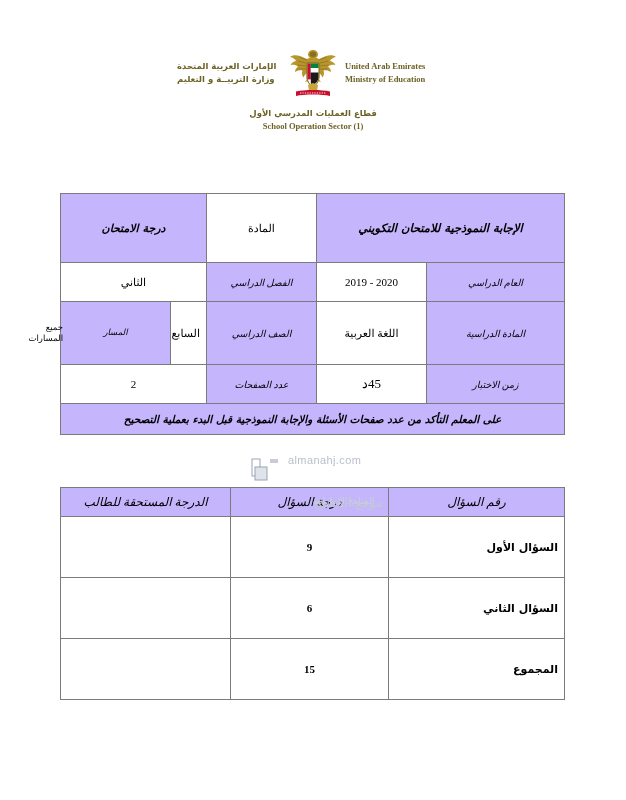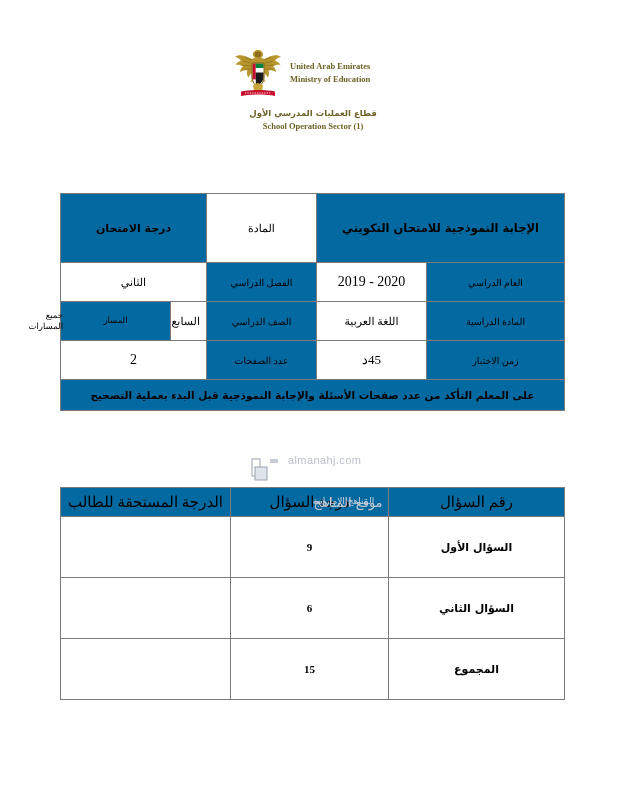--- a/index.html
+++ b/index.html
@@ -80,21 +80,21 @@
     border-collapse: collapse;
     table-layout: fixed;
   }
   td, th {
     border: 1px solid #7b7b7b;
     padding: 0 6px;
     vertical-align: middle;
     text-align: center;
     font-family: "DejaVu Sans", sans-serif;
   }
-  .shade { background: #0369a1; }
+  .shade { background: #c4b5fd; font-style: italic; }
 
   #info-table {
     position: absolute;
     top: 193px;
     right: 61px;
     width: 504px;
   }
   #info-table td { height: 38px; }
   #info-table .r1 { height: 68px; }
   #info-table .title {
@@ -113,53 +113,54 @@
   }
   #info-table .val {
     font-size: 11px;
     font-family: "Liberation Serif", "DejaVu Serif", serif;
   }
   #info-table .val-sm {
     font-size: 13px;
     font-family: "Liberation Serif", "DejaVu Serif", serif;
   }
   #info-table .num {
-    font-size: 14px;
+    font-size: 11px;
     font-family: "Liberation Serif", "DejaVu Serif", serif;
     direction: ltr;
   }
   #info-table .tiny {
     font-size: 8.5px;
     font-family: "Liberation Serif", "DejaVu Serif", serif;
     line-height: 1.35;
-    padding: 0 2px;
+    padding: 12px 2px;
   }
   #info-table .notice {
     font-size: 10.5px;
     font-weight: 700;
     height: 30px;
   }
 
   
   #marks-table {
     position: absolute;
     top: 487px;
     right: 61px;
     width: 504px;
   }
   #marks-table th {
     height: 28px;
-    font-size: 15px;
+    font-size: 12px;
     font-weight: 400;
     font-family: "Liberation Serif", "DejaVu Serif", serif;
   }
   #marks-table td { height: 60px; }
   #marks-table .q {
     font-size: 11px;
     font-weight: 700;
+    text-align: right;
   }
   #marks-table .mk {
     font-size: 11px;
     font-weight: 700;
     direction: ltr;
     font-family: "Liberation Serif", "DejaVu Serif", serif;
   }
 
   
   .watermark {
@@ -233,20 +234,24 @@
       <path d="M23.8 24 L31.6 24 L31.6 28.5 L23.8 28.5 Z" fill="#ffffff"></path>
       <path d="M23.8 28.5 L31.6 28.5 L31.6 33 C31.6 36.2 29.5 39.2 26 41.2 C24.8 40.5 23.8 39.5 23.8 39.5 Z" fill="#1a1a1a"></path>
       <path d="M20 19 L32 19 L32 33 C32 38 28.5 41.5 26 43 C23.5 41.5 20 38 20 33 Z" fill="none" stroke="#8c6f1e" stroke-width="0.9"></path>
 
       <path d="M21 41 L26 39 L31 41 L30 47 L26 49 L22 47 Z" fill="#c9a63a"></path>
 
       <path d="M9 47.5 C17 45.5 35 45.5 43 47.5 L43 52 C35 50 17 50 9 52 Z" fill="#c8102e"></path>
       <path d="M13 49 L39 49" stroke="#ffd9de" stroke-width="1.1" stroke-dasharray="1.3 1.1" fill="none"></path>
     </svg>
 
+    <div class="lh-ara">
+      <div>الإمارات العربية المتحدة</div>
+      <div>وزارة التربيــة و التعليم</div>
+    </div>
   </div>
 
   <div class="lh-sector">
     <div class="s-ara">قطاع العمليات المدرسي الأول</div>
     <div class="s-eng">School Operation Sector (1)</div>
   </div>
 </div>
 
 <table id="info-table">
   <colgroup>

